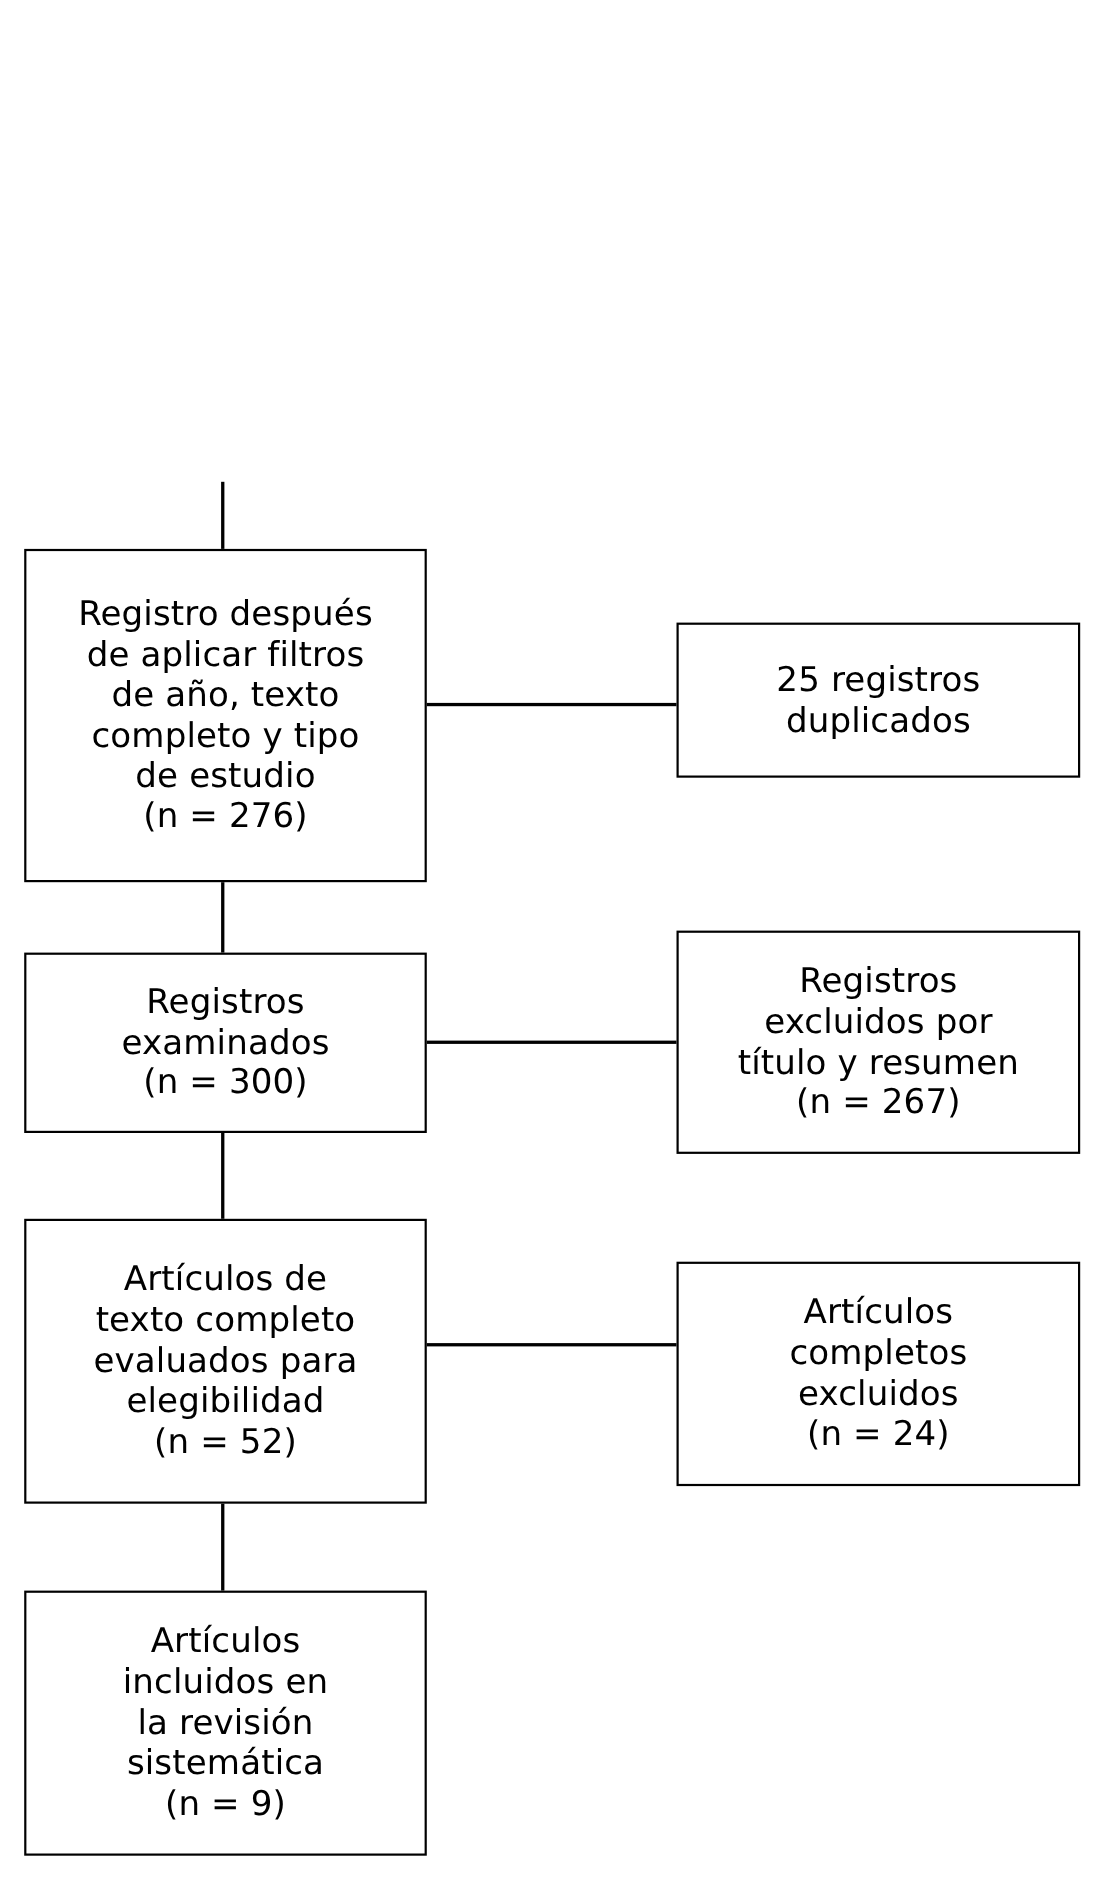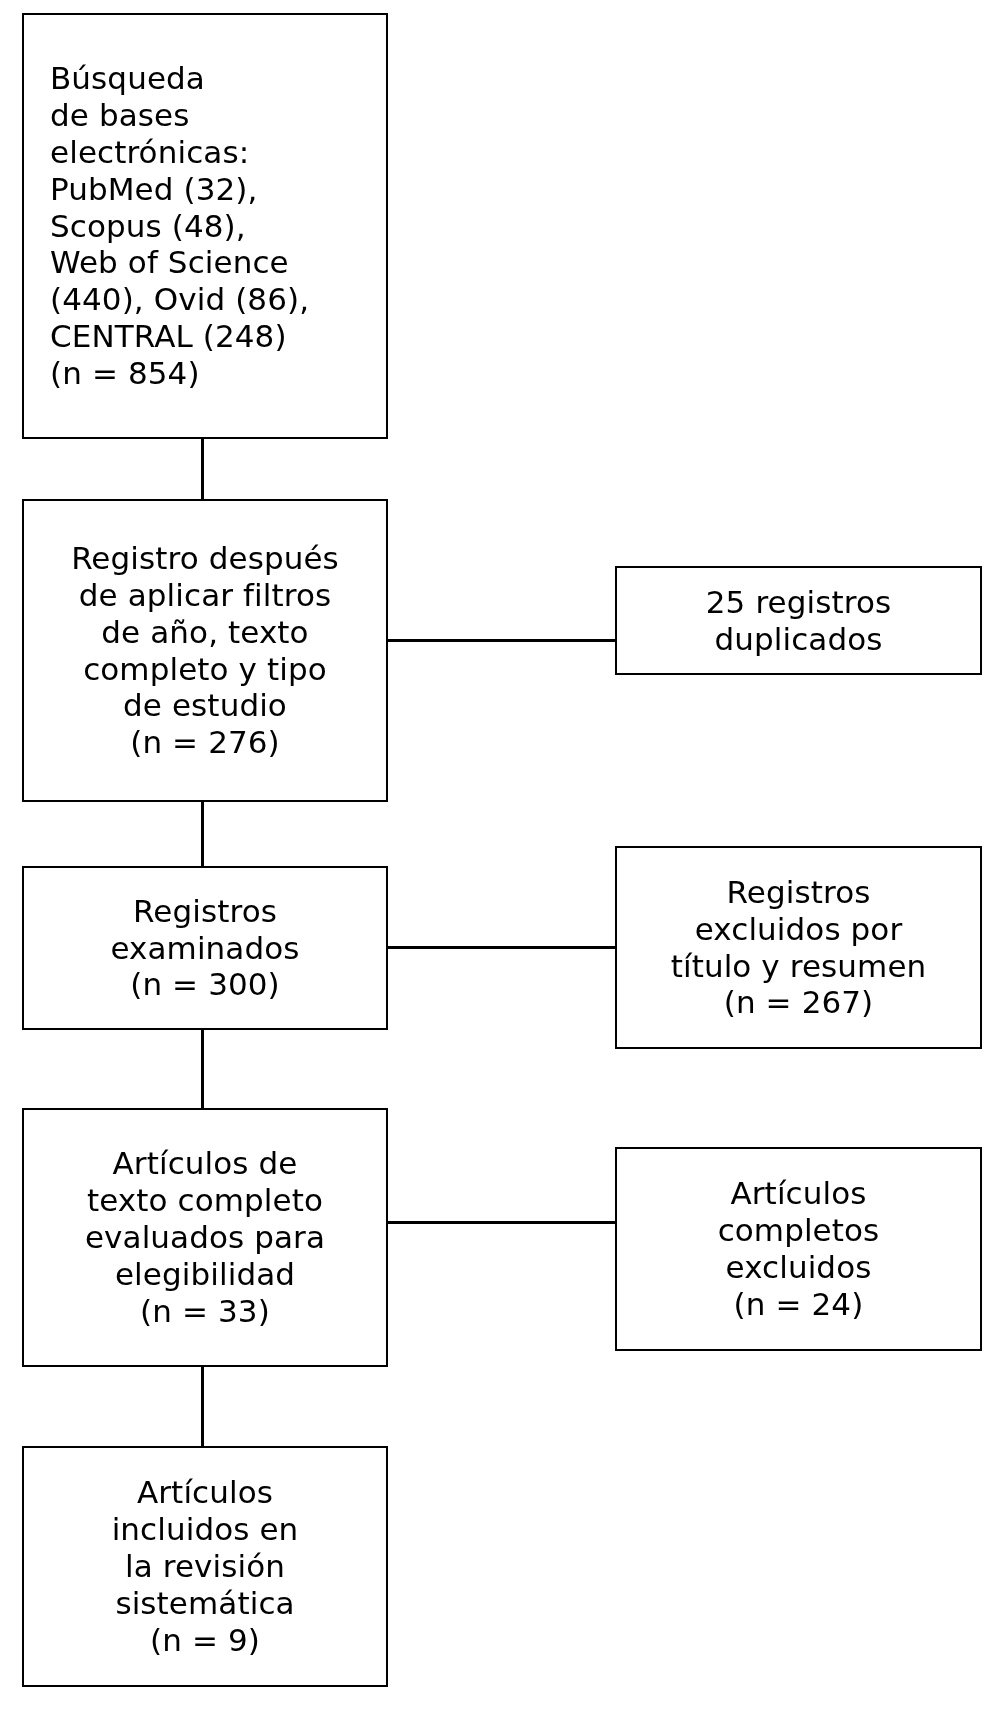--- a/index.html
+++ b/index.html
@@ -67,31 +67,20 @@
   <div class="connector v" style="left:201px; top:1029px; height:80px;"></div>
 
   <div class="connector v" style="left:201px; top:1366px; height:81px;"></div>
 
   <div class="connector h" style="left:385px; top:639px; width:232px;"></div>
 
   <div class="connector h" style="left:385px; top:946px; width:232px;"></div>
 
   <div class="connector h" style="left:385px; top:1221px; width:232px;"></div>
 
-  <div class="node align-left" style="left:22px; top:13px; width:366px; height:426px;">
-    <span class="node-text">Búsqueda
-de bases
-electrónicas:
-PubMed (32),
-Scopus (48),
-Web of Science
-(440), Ovid (86),
-CENTRAL (248)
-(n = 854)</span>
-  </div>
 
   <div class="node" style="left:22px; top:499px; width:366px; height:303px;">
     <span class="node-text">Registro después
 de aplicar filtros
 de año, texto
 completo y tipo
 de estudio
 (n = 276)</span>
   </div>
 
@@ -99,32 +88,32 @@
     <span class="node-text">Registros
 examinados
 (n = 300)</span>
   </div>
 
   <div class="node" style="left:22px; top:1108px; width:366px; height:259px;">
     <span class="node-text">Artículos de
 texto completo
 evaluados para
 elegibilidad
-(n = 33)</span>
+(n = 52)</span>
   </div>
 
   <div class="node" style="left:22px; top:1446px; width:366px; height:241px;">
     <span class="node-text">Artículos
 incluidos en
 la revisión
 sistemática
 (n = 9)</span>
   </div>
 
-  <div class="node" style="left:615px; top:566px; width:367px; height:109px;">
+  <div class="node" style="left:615px; top:566px; width:367px; height:141px;">
     <span class="node-text">25 registros
 duplicados</span>
   </div>
 
   <div class="node" style="left:615px; top:846px; width:367px; height:203px;">
     <span class="node-text">Registros
 excluidos por
 título y resumen
 (n = 267)</span>
   </div>

